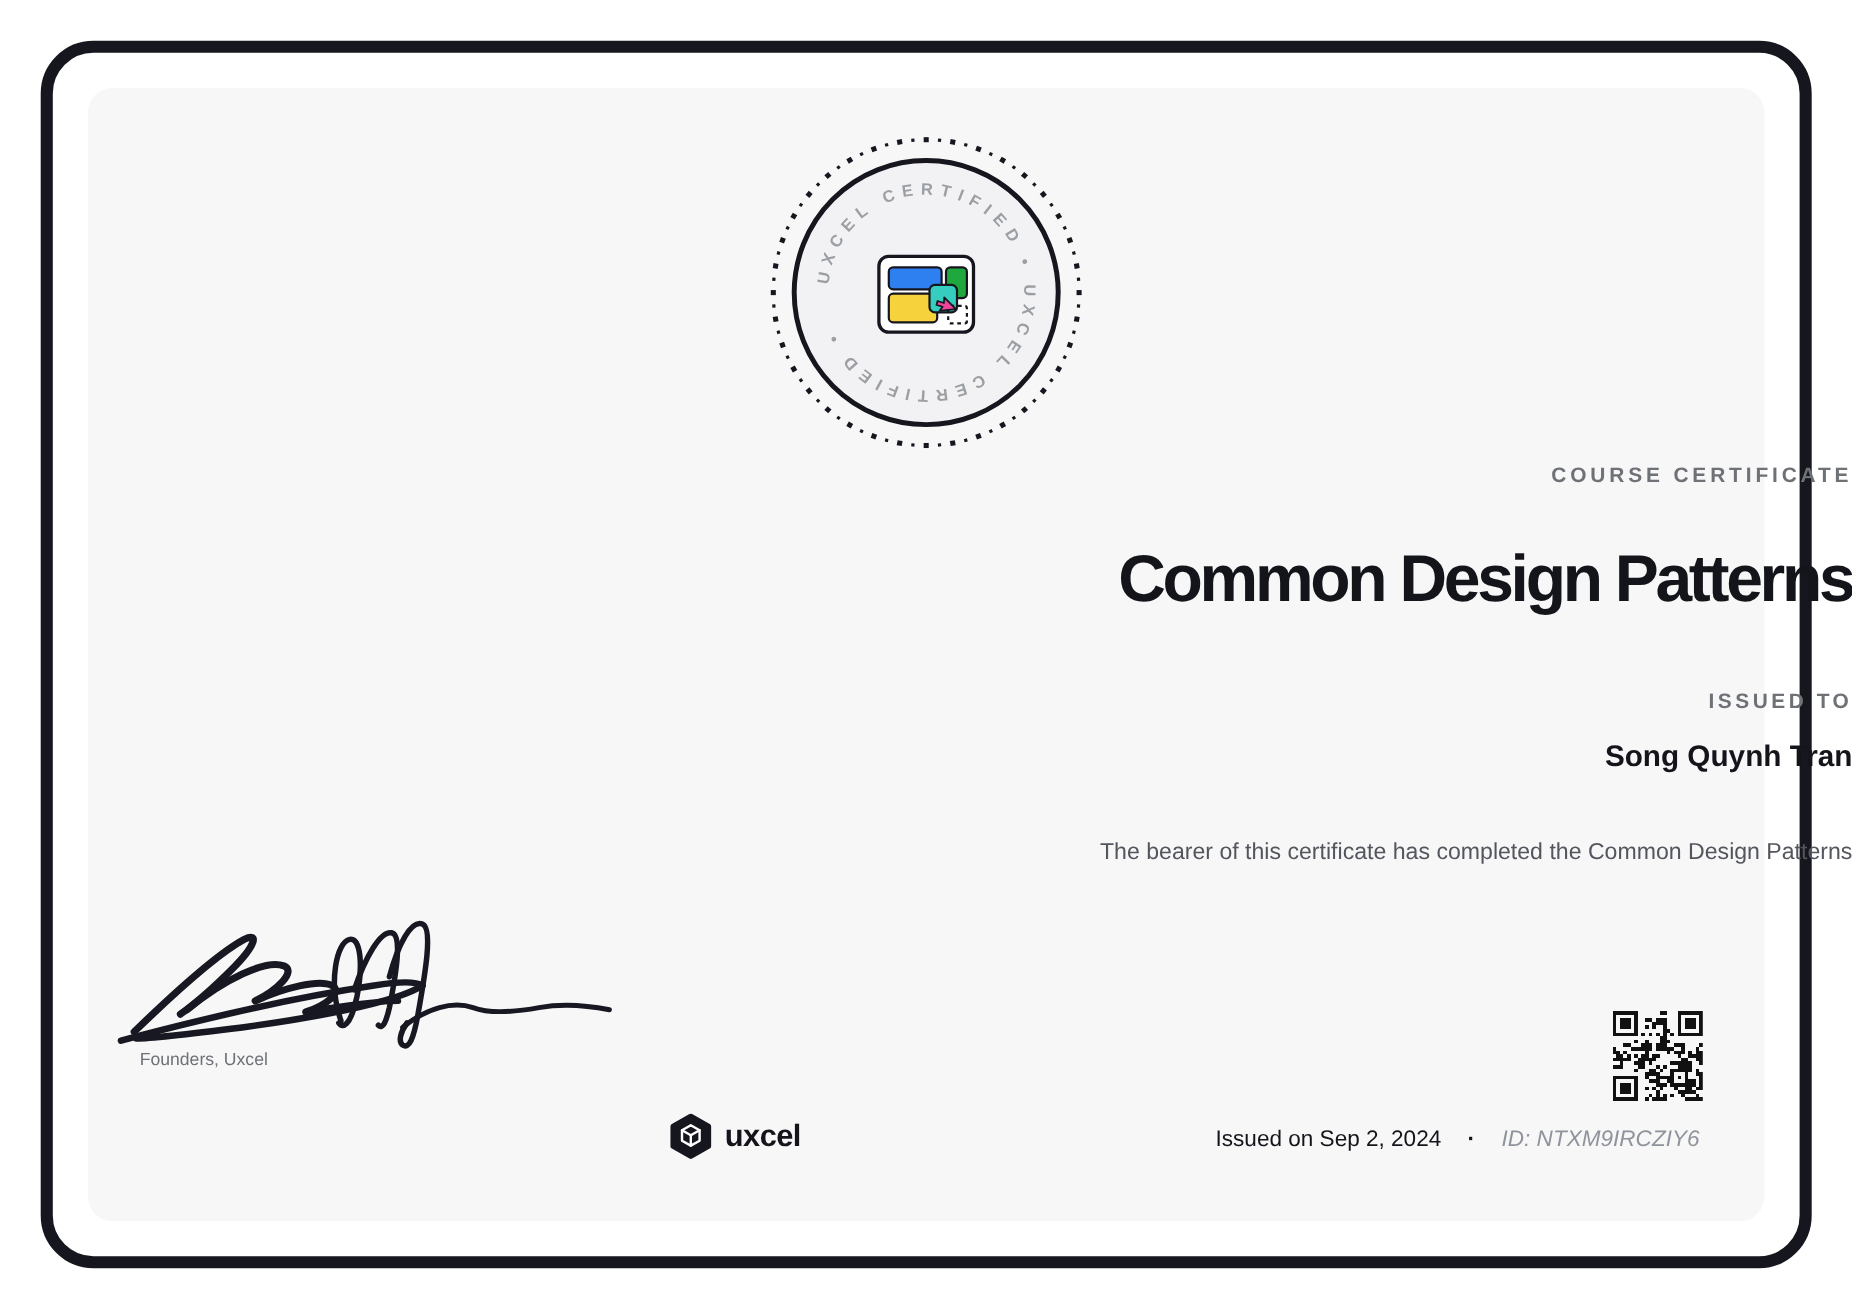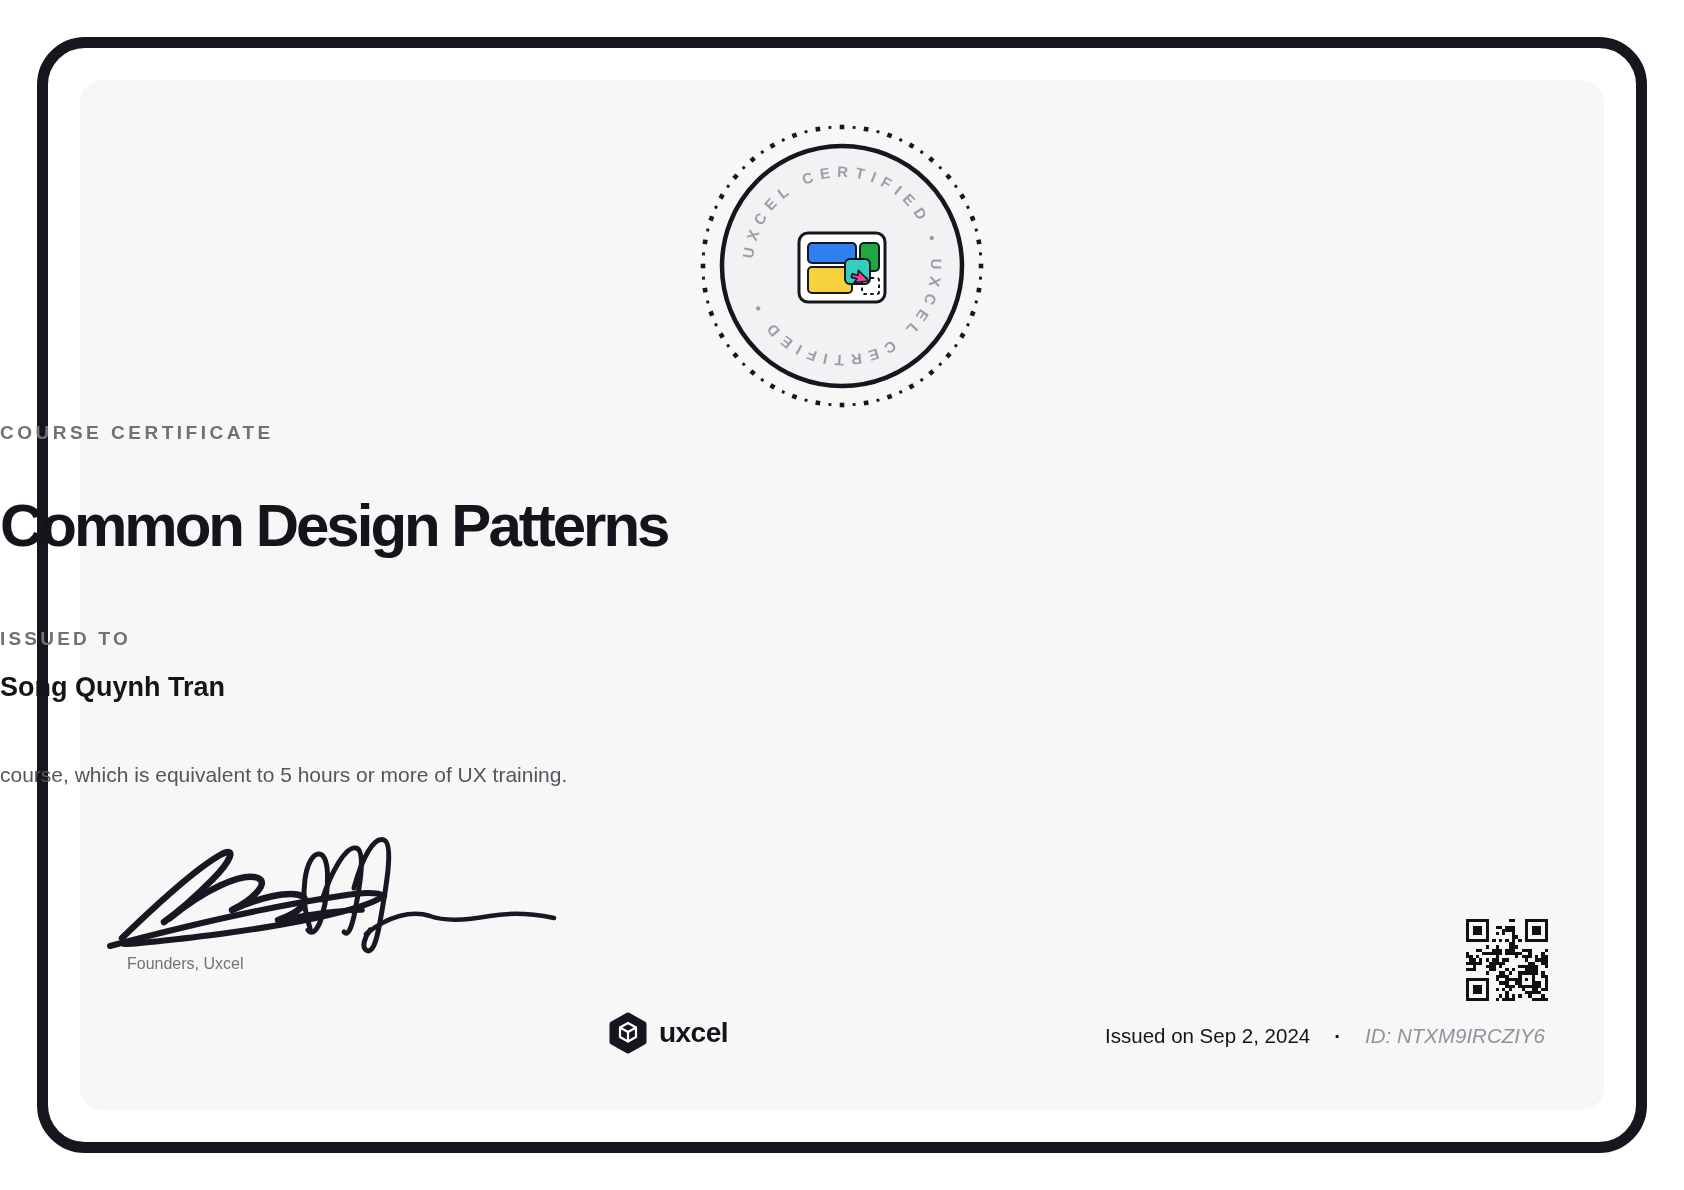--- a/index.html
+++ b/index.html
@@ -23,21 +23,21 @@
   .badge{position:absolute;left:692px;top:116px;width:300px;height:300px;}
   .badge .dot{fill:var(--frame);}
   .badge .seal{fill:#F2F2F4;stroke:var(--frame);stroke-width:4.5px;}
   .badge .ringtext{font-family:"Liberation Sans",sans-serif;font-size:15px;font-weight:bold;
     letter-spacing:6.5px;fill:var(--ring_text);}
   .badge .logo-box{fill:#ffffff;stroke:var(--frame);stroke-width:3px;}
   .badge .shape{stroke:var(--frame);stroke-width:2px;}
   .badge .dotted{fill:none;stroke:var(--frame);stroke-width:2px;stroke-dasharray:3.4 3.4;}
   .badge .cursor{stroke:var(--frame);stroke-width:1.6px;stroke-linejoin:round;}
 
-  .centered{position:absolute;left:0;width:1684px;text-align:left;}
+  .centered{position:absolute;left:0;width:1684px;text-align:right;}
   .kicker{top:422px;font-size:19px;font-weight:bold;letter-spacing:3.5px;color:var(--muted_label);}
   .title{top:472px;font-size:60px;line-height:108px;font-weight:bold;letter-spacing:-3px;color:var(--ink);}
   .issued-to{top:628px;font-size:19px;font-weight:bold;letter-spacing:3.2px;color:var(--muted_label);}
   .name{top:672px;font-size:27px;font-weight:bold;color:var(--ink);}
   .desc{top:758px;font-size:21px;line-height:34px;color:var(--body_text);}
 
   .sig{position:absolute;}
   .sig path{fill:none;stroke:#181822;stroke-linecap:round;stroke-linejoin:round;}
   .sig-left{left:100px;top:838px;}
   .sig-right{left:272px;top:830px;}
@@ -153,21 +153,21 @@
     <rect class="dotted" x="170" y="162" width="17" height="16" rx="2"></rect>
     <path class="cursor" transform="translate(177,165) rotate(135)" d="M0 0 L0 15 L3.8 11.6 L6.6 17 L9.8 15.2 L7 10 L11.6 9.4 Z" fill="#F0449B"></path>
   </g>
 </svg>
 
 <div class="centered kicker">COURSE CERTIFICATE</div>
 <div class="centered title">Common Design Patterns</div>
 <div class="centered issued-to">ISSUED TO</div>
 <div class="centered name">Song Quynh Tran</div>
 <div class="centered desc">
-  <div>course, which is equivalent to 5 hours or more of UX training.</div>
+  <div>The bearer of this certificate has completed the Common Design Patterns</div>
 </div>
 
 <svg class="sig sig-left" width="330" height="115" viewBox="0 0 330 115" aria-hidden="true">
   <path stroke-width="6.5" d="M22 100 C55 68 96 30 122 16 C136 9 132 22 112 42 C96 58 78 74 64 84"></path>
   <path stroke-width="6.5" d="M70 80 C104 52 142 34 158 40 C170 45 152 62 132 72 C158 60 190 52 202 58 C212 64 196 76 178 82"></path>
   <path stroke-width="6" d="M10 108 C70 92 160 70 240 58 C264 54 278 54 284 58"></path>
   <path stroke-width="6" d="M284 58 C260 74 180 88 120 96 C80 101 40 106 24 106"></path>
   <path stroke-width="5.5" d="M180 82 C210 76 244 72 262 72"></path>
 </svg>
 <svg class="sig sig-right" width="320" height="125" viewBox="0 0 320 125" aria-hidden="true">

